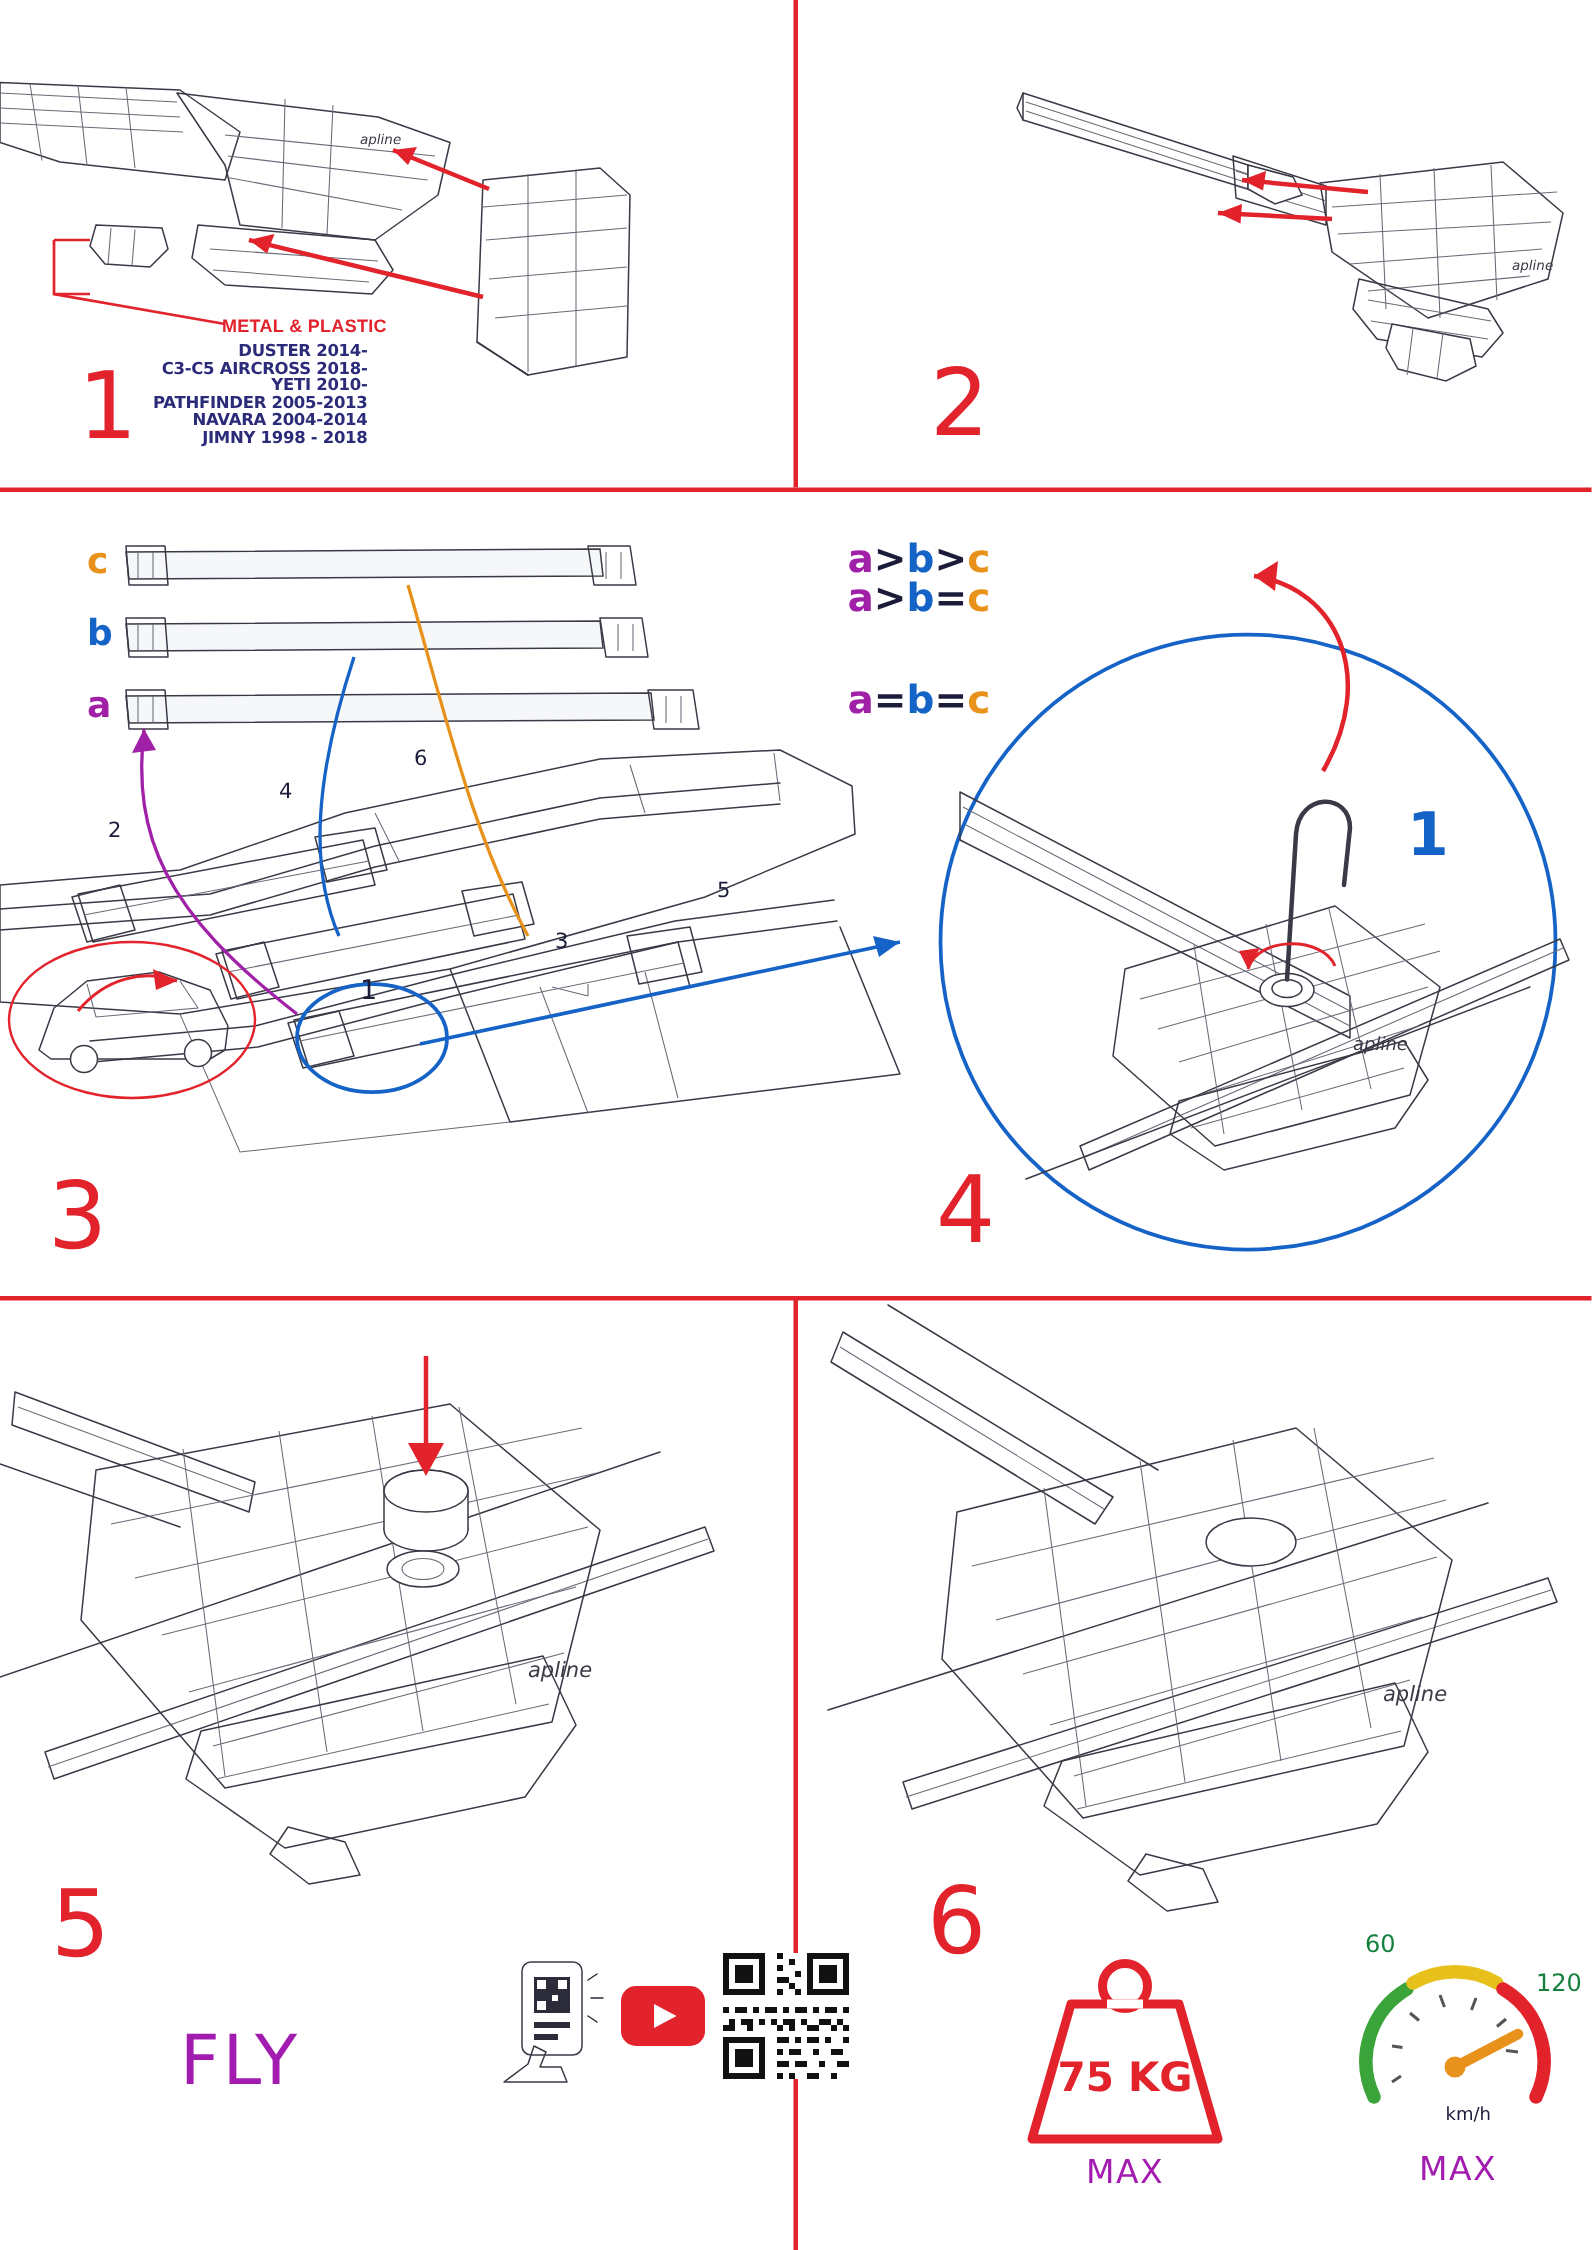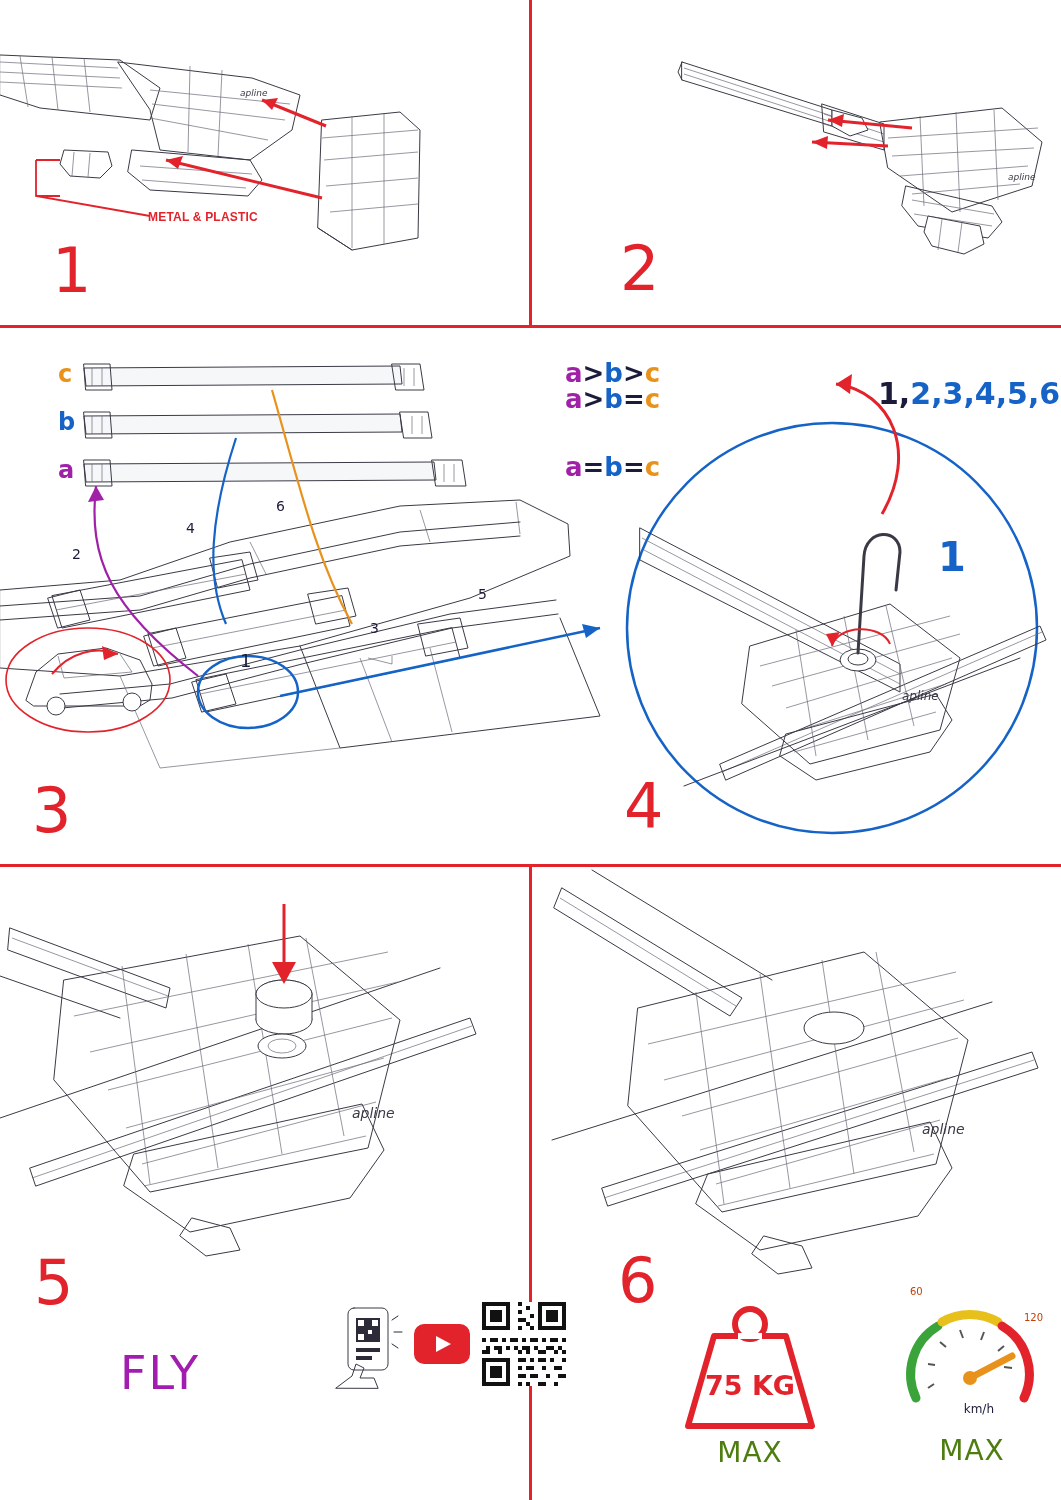--- a/index.html
+++ b/index.html
@@ -77,29 +77,29 @@
   }
   .brandline{
     position:absolute;font-size:27px;font-family:"DejaVu Sans", sans-serif;font-weight:bold;
     color:#1b1b3a;white-space:nowrap;
   }
   .brandline .red{color:#e2232c;}
   .brandline .blue{color:#1663c7;}
 
   
   .maxlabel{
-    position:absolute;font-size:28px;color:#4d7c0f;letter-spacing:1px;
+    position:absolute;font-size:22px;color:#a21caf;letter-spacing:1px;
     font-family:"DejaVu Sans", sans-serif;
   }
   .kgtext{
     position:absolute;font-size:27px;font-weight:bold;color:#e2232c;
     font-family:"DejaVu Sans", sans-serif;
   }
   .kmh{position:absolute;font-size:12px;color:#1b1b3a;font-family:"DejaVu Sans", sans-serif;}
-  .sp-num{position:absolute;font-size:10px;color:#c2410c;font-family:"DejaVu Sans", sans-serif;}
+  .sp-num{position:absolute;font-size:16px;color:#15803d;font-family:"DejaVu Sans", sans-serif;}
 
   
   .qr{position:absolute;}
   .yt{position:absolute;width:56px;height:40px;background:#e2232c;border-radius:10px;}
   .yt:after{
     content:"";position:absolute;left:22px;top:12px;
     border-left:15px solid #fff;border-top:8px solid transparent;border-bottom:8px solid transparent;
   }
 </style>
 </head>
@@ -139,20 +139,28 @@
       <path class="arrow-red" d="M326 126 L262 100"></path>
       <polygon class="fill-red" points="262,100 278,98 272,110"></polygon>
       <path class="arrow-red" d="M322 198 L166 160"></path>
       <polygon class="fill-red" points="166,160 183,156 178,169"></polygon>
 
       <path class="arrow-red" style="stroke-width:1.8" d="M36 160 L36 196 L150 216"></path>
       <path class="arrow-red" style="stroke-width:1.8" d="M36 160 L60 160 M36 196 L60 196"></path>
     </svg>
 
     <div class="metal-title" style="left:148px;top:210px;">METAL &amp; PLASTIC</div>
+    <div class="carlist" style="left:0px;top:228px;width:245px;">
+      <div>DUSTER 2014-</div>
+      <div>C3-C5 AIRCROSS 2018-</div>
+      <div>YETI 2010-</div>
+      <div>PATHFINDER 2005-2013</div>
+      <div>NAVARA 2004-2014</div>
+      <div>JIMNY 1998 - 2018</div>
+    </div>
     <div class="stepnum" style="left:52px;top:240px;">1</div>
   </div>
 
   <div class="panel" style="left:532px;top:0;width:529px;height:325px;">
     <svg width="529" height="325" viewBox="0 0 529 325">
 
       <path class="ln" d="M150 62 L300 110 L300 126 L150 80 Z"></path>
       <path class="ln-thin" d="M152 68 L300 116 M152 74 L300 122"></path>
       <path class="ln" d="M150 62 L146 72 L150 80"></path>
 
@@ -300,23 +308,20 @@
       <ellipse class="ln-w" cx="258" cy="331" rx="10" ry="6"></ellipse>
 
       <path class="ln" style="stroke-width:3" d="M258 325 L264 228 C 266 200, 300 200, 300 224 L296 262"></path>
 
       <path class="arrow-red" style="stroke-width:2" d="M232 318 C 238 296, 282 296, 290 316"></path>
       <polygon class="fill-red" points="232,318 240,304 226,306"></polygon>
 
       <path class="arrow-red" d="M282 186 C 318 124, 292 64, 236 56"></path>
       <polygon class="fill-red" points="236,56 252,46 250,66"></polygon>
     </svg>
-    <div class="seq" style="left:278px;top:48px;">
-      <span class="one">1,</span>2,3,4,5,6
-    </div>
     <div class="bignum-blue" style="left:338px;top:206px;color:#1663c7;">1</div>
     <div class="stepnum" style="left:24px;top:448px;">4</div>
   </div>
 
   <div class="panel" style="left:0;top:868px;width:529px;height:632px;">
     <svg width="529" height="440" viewBox="0 0 529 440">
 
       <path class="ln" d="M10 60 L170 120 L166 140 L8 82 Z" fill="#fff"></path>
       <path class="ln-thin" d="M12 70 L168 128"></path>
       <path class="ln" d="M0 108 L120 150"></path>

